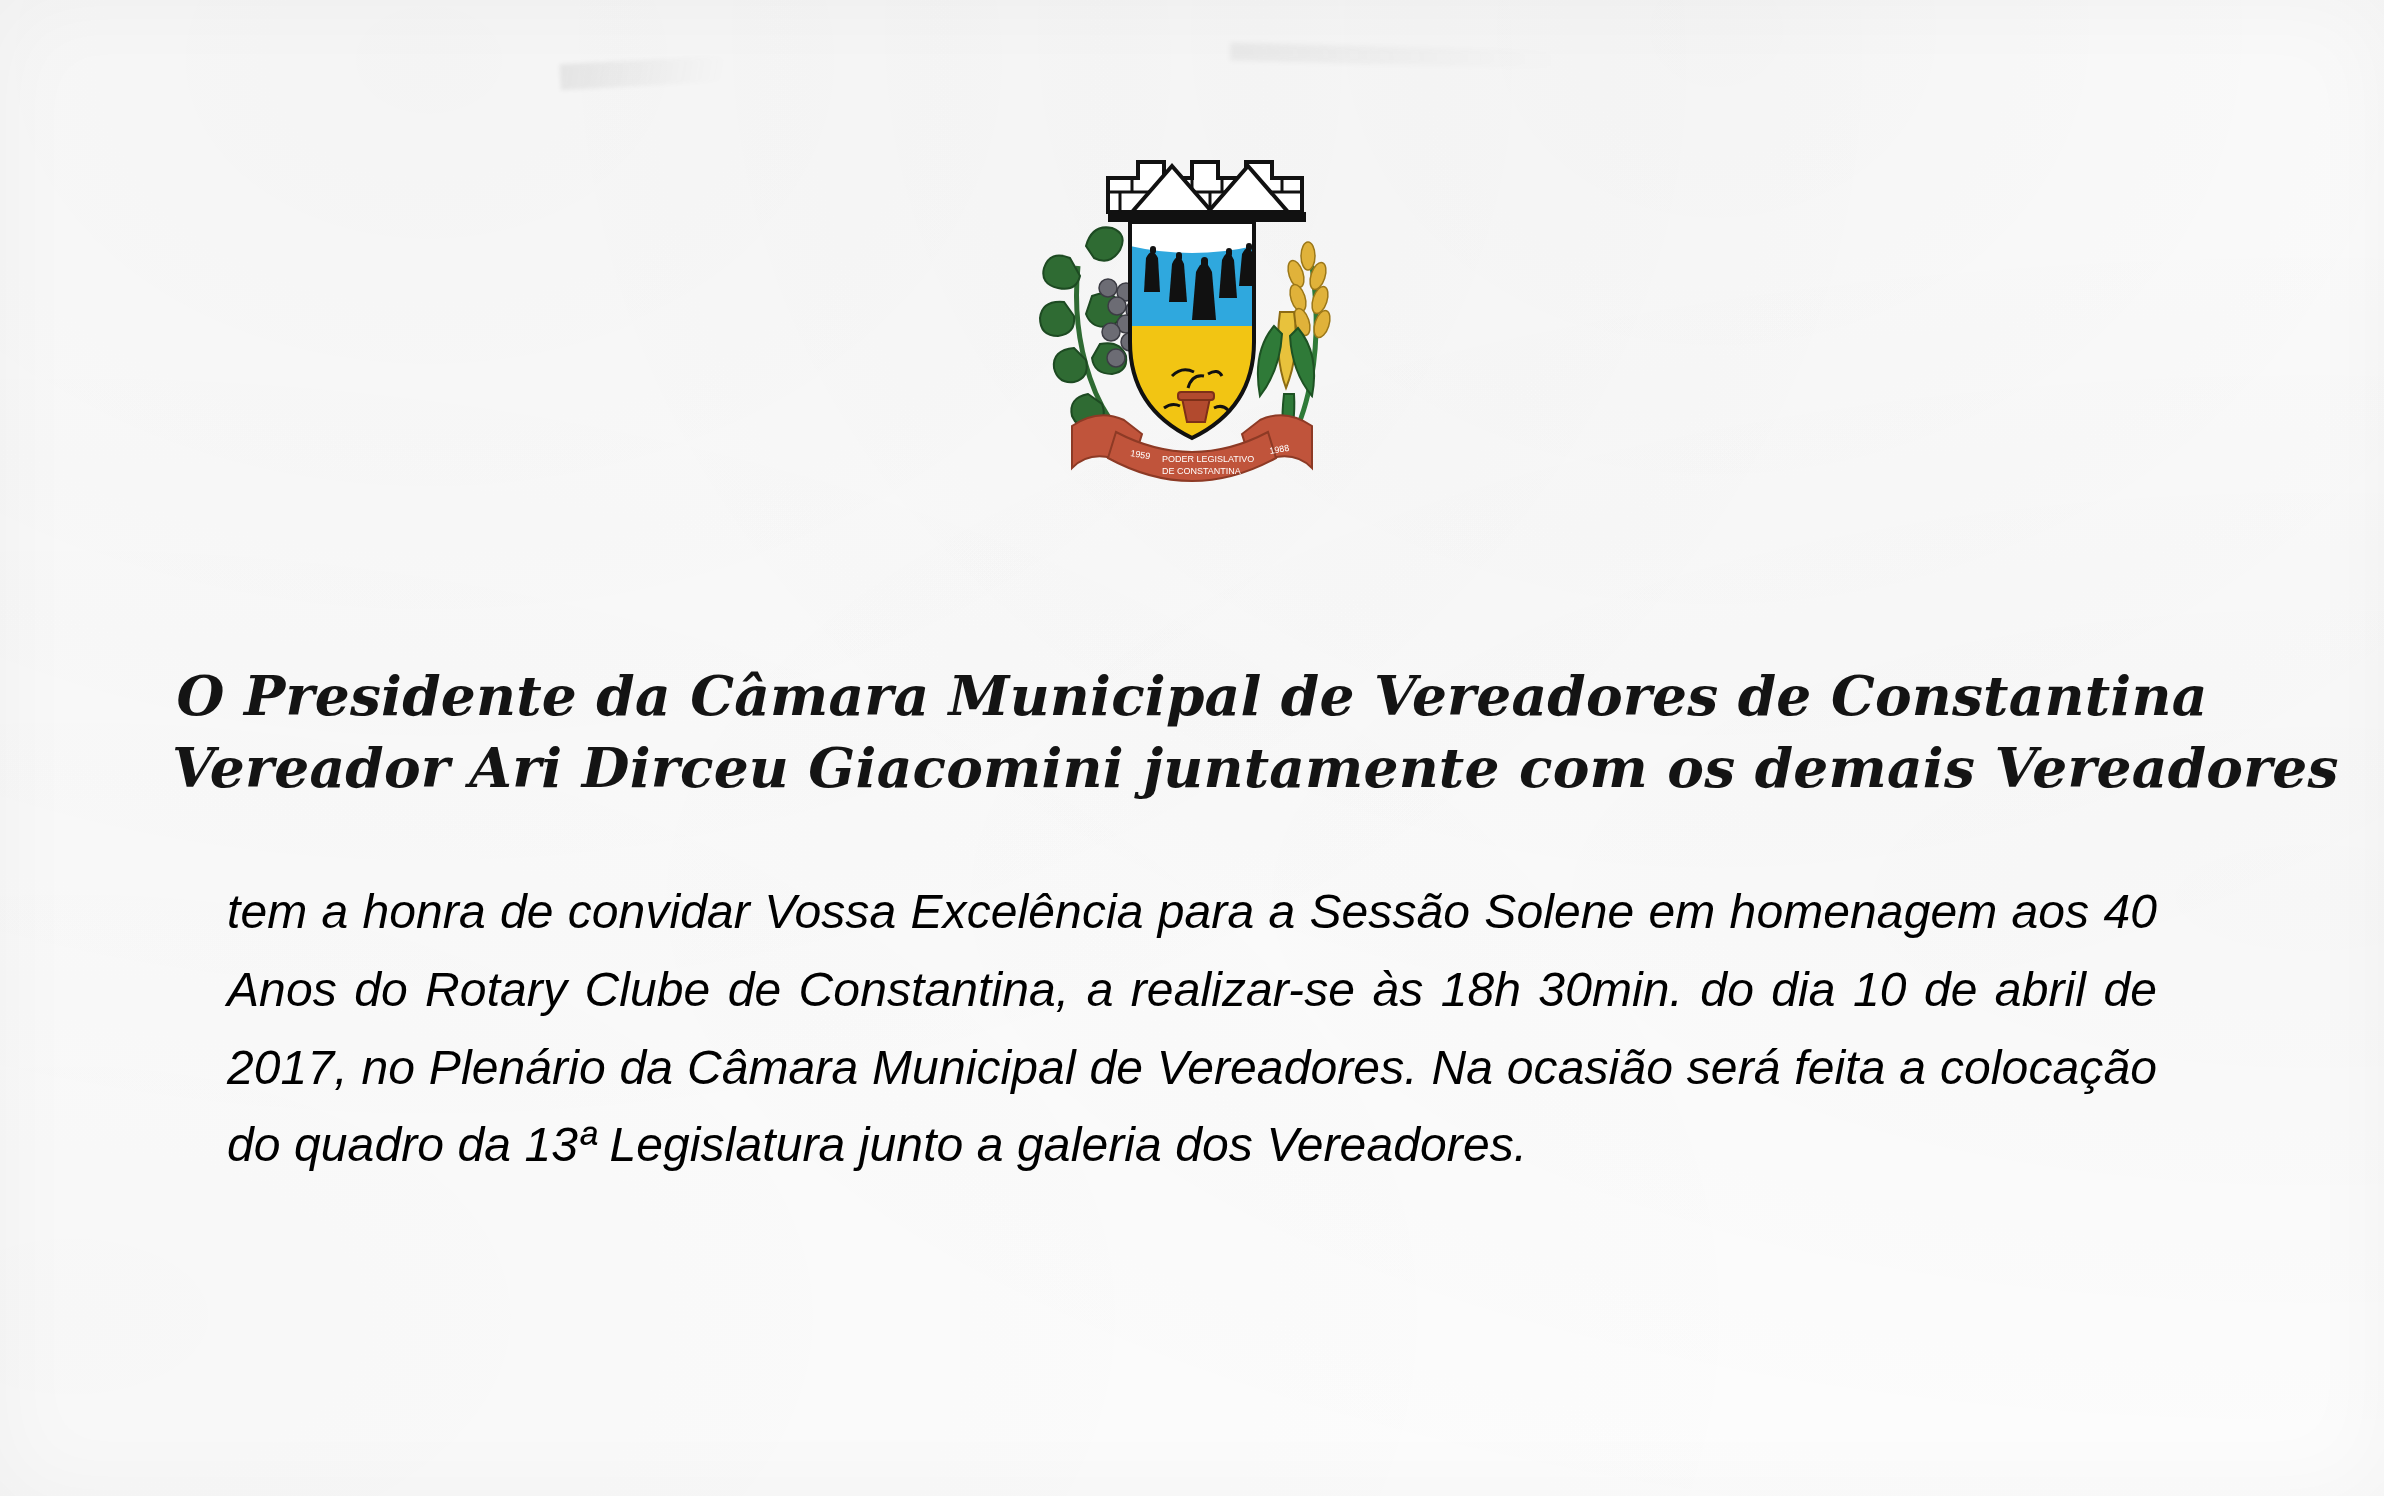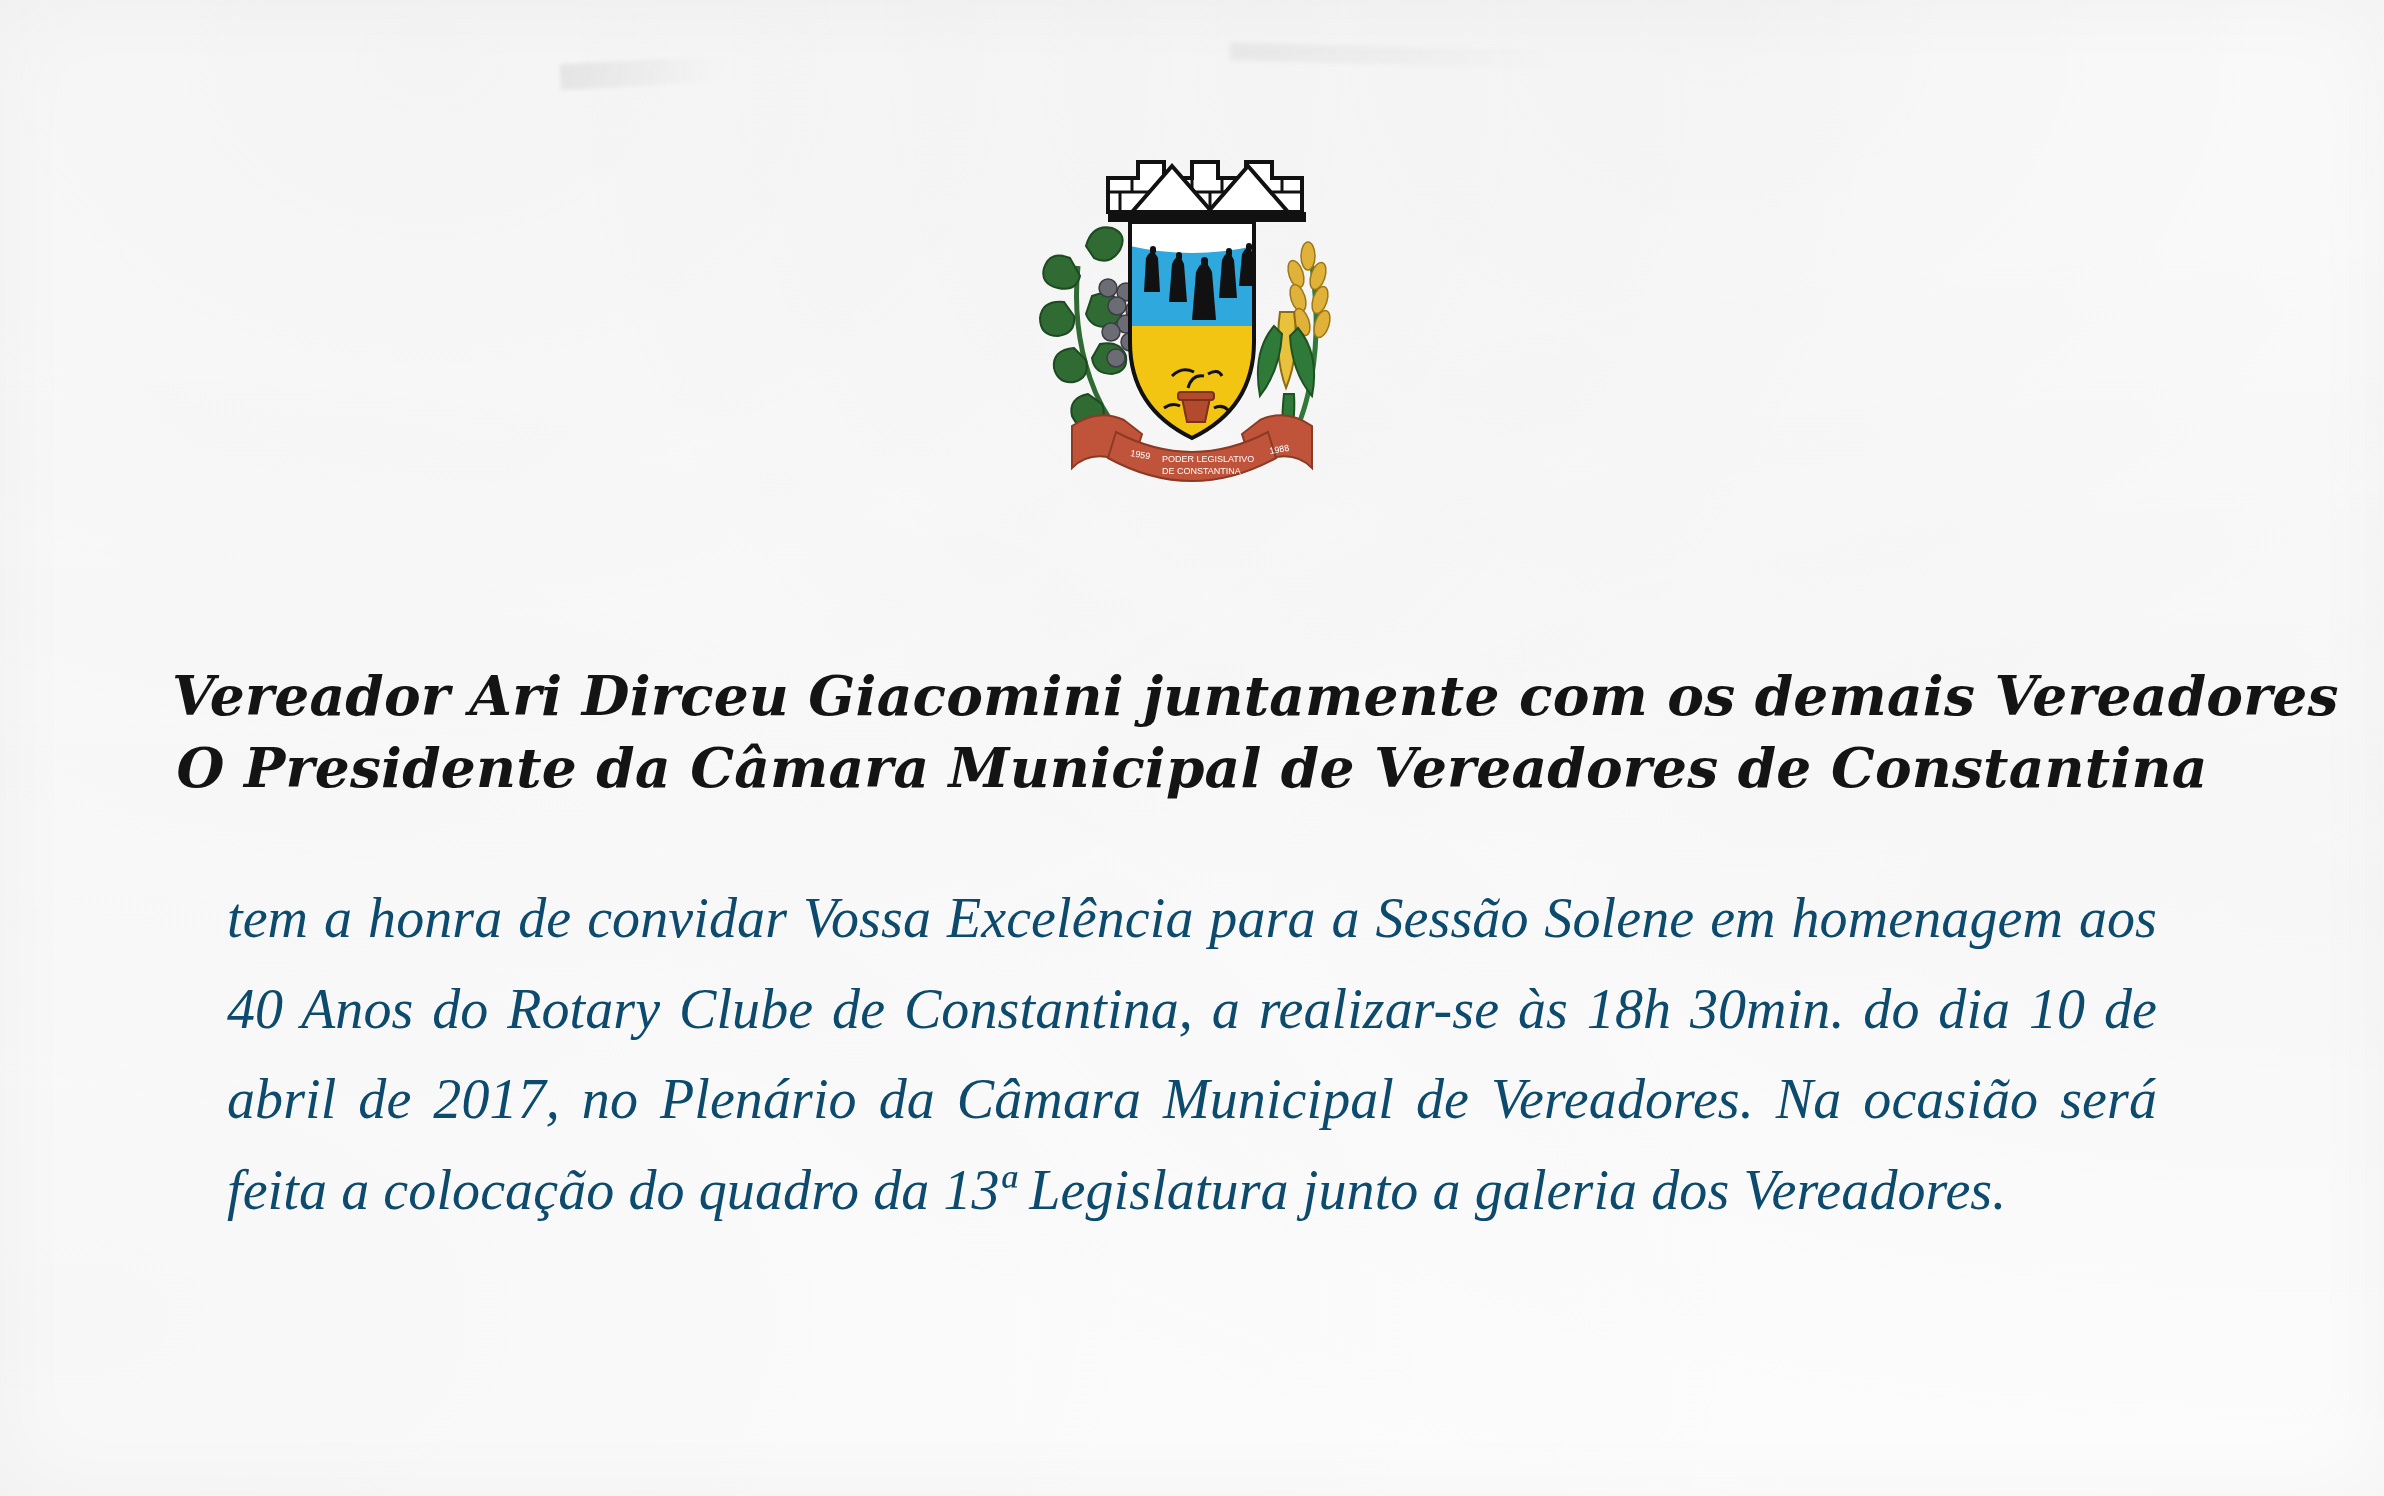--- a/index.html
+++ b/index.html
@@ -95,25 +95,25 @@
   }
   .headline .line {
     display: block;
     white-space: nowrap;
   }
   .body-text {
     margin: 70px auto 0;
     max-width: 1930px;
     text-align: justify;
     text-justify: inter-word;
-    font-family: Liberation Serif, serif;
+    font-family: Liberation Sans, sans-serif;
     font-style: italic;
-    font-size: 56px;
+    font-size: 48px;
     line-height: 1.62;
-    color: #0c4a6e;
+    color: #000000;
     letter-spacing: .1px;
   }
   .body-text p { margin: 0; }
 </style>
 </head>
 <body>
 
 <div class="page">
 
   <div class="scan-noise"></div>
@@ -237,22 +237,22 @@
           <text x="258" y="328" font-family="'Liberation Sans', sans-serif" font-size="9" fill="#ffffff" transform="rotate(-10 258 328)">1988</text>
         </g>
 
       </svg>
     </div>
   </div>
 
   <div class="content">
 
     <div class="headline">
+      <span class="line">O Presidente da Câmara Municipal de Vereadores de Constantina</span>
       <span class="line">Vereador Ari Dirceu Giacomini juntamente com os demais Vereadores</span>
-      <span class="line">O Presidente da Câmara Municipal de Vereadores de Constantina</span>
     </div>
 
     <div class="body-text">
       <p>tem a honra de convidar Vossa Excelência para a Sessão Solene em homenagem aos 40 Anos do Rotary Clube de Constantina, a realizar-se às 18h 30min. do dia 10 de abril de 2017, no Plenário da Câmara Municipal de Vereadores. Na ocasião será feita a colocação do quadro da 13ª Legislatura junto a galeria dos Vereadores.</p>
     </div>
 
   </div>
 
 </div>
 

